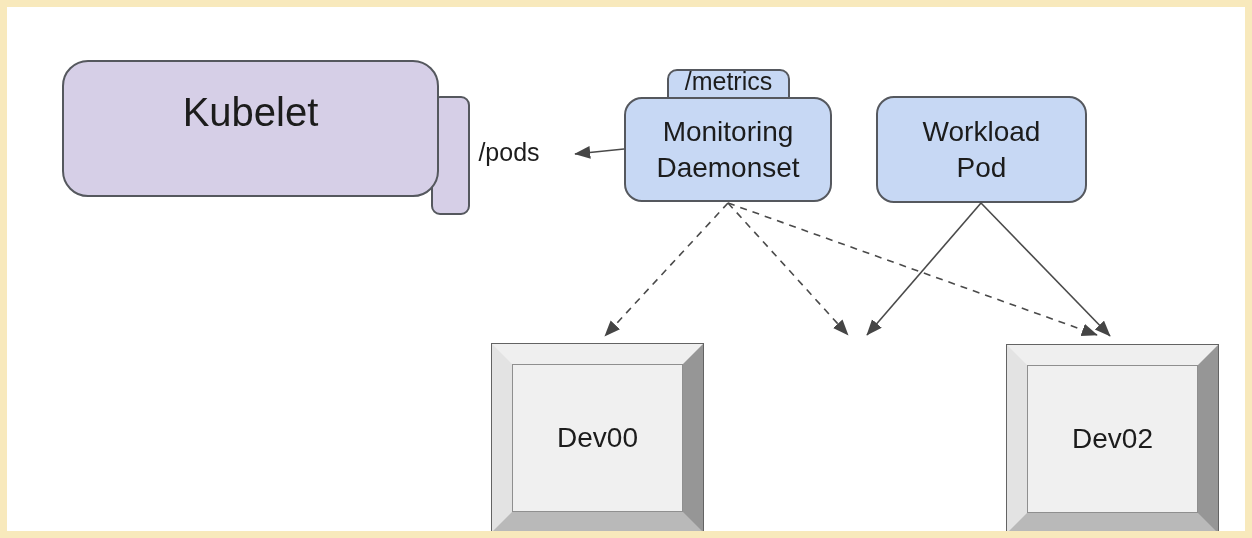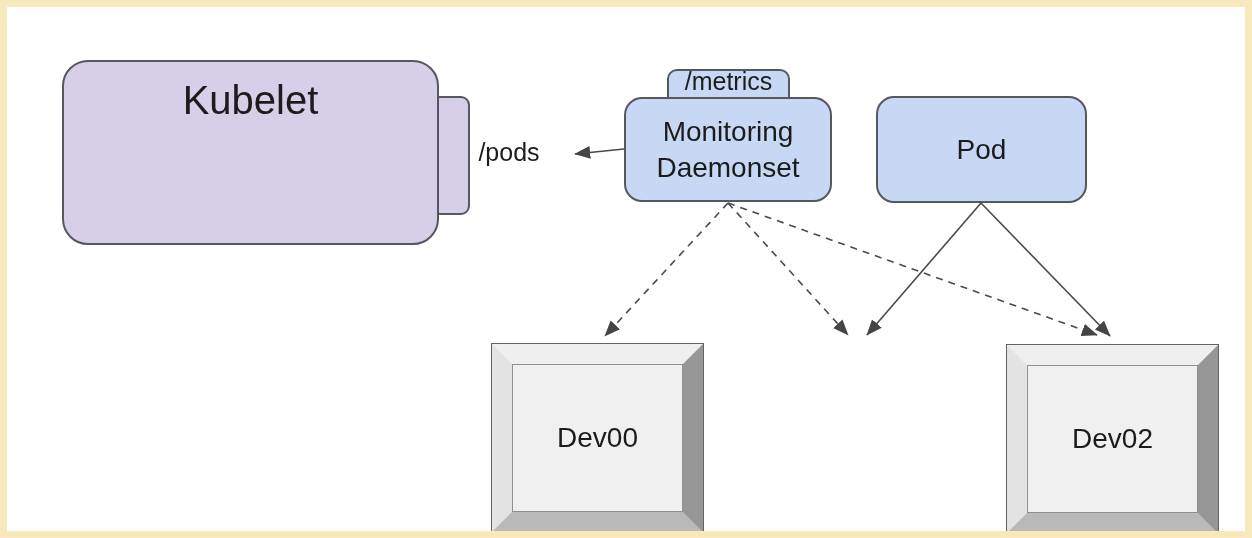--- a/index.html
+++ b/index.html
@@ -10,22 +10,22 @@
   }
   .layer{position:absolute; left:0; top:0; width:1252px; height:538px; pointer-events:none;}
   .node{
     position:absolute; box-sizing:border-box;
     border:2px solid var(--node-border,#55585e);
     display:flex; flex-direction:column; align-items:center; justify-content:center;
     text-align:center;
   }
   .purple{background:var(--node-purple,#d6cfe7);}
   .blue{background:var(--node-blue,#c7d8f4);}
-  .kubelet-main{left:55px; top:53px; width:377px; height:185px; border-radius:26px;
-    justify-content:flex-start; padding-top:16px; font-size:40px;}
+  .kubelet-main{left:55px; top:53px; width:377px; height:137px; border-radius:26px;
+    justify-content:flex-start; padding-top:28px; font-size:40px;}
   .kubelet-tab{left:424px; top:89px; width:39px; height:119px; border-radius:9px;}
   .metrics-tab{left:660px; top:62px; width:123px; height:40px; border-radius:10px;}
   .monitoring{left:617px; top:90px; width:208px; height:105px; border-radius:18px;
     font-size:28px; line-height:36px;}
   .workload{left:869px; top:89px; width:211px; height:107px; border-radius:18px;
     font-size:28px; line-height:36px;}
   .float-label{position:absolute; font-size:25px; text-align:center;}
   .metrics-label{left:650px; top:28px; width:143px;margin-top:32px;}
   .pods-label{left:460px; top:131px; width:84px;}
   .device{
@@ -63,20 +63,21 @@
   <div class="node blue metrics-tab"></div>
 
   <div class="float-label metrics-label">/metrics</div>
 
   <div class="node blue monitoring">
     <span>Monitoring</span>
     <span>Daemonset</span>
   </div>
 
   <div class="node blue workload">
+    <span>Workload</span>
     <span>Pod</span>
   </div>
 
   <div class="device dev00">
     <span>Dev00</span>
   </div>
   <div class="device dev02">
     <span>Dev02</span>
   </div>
 

